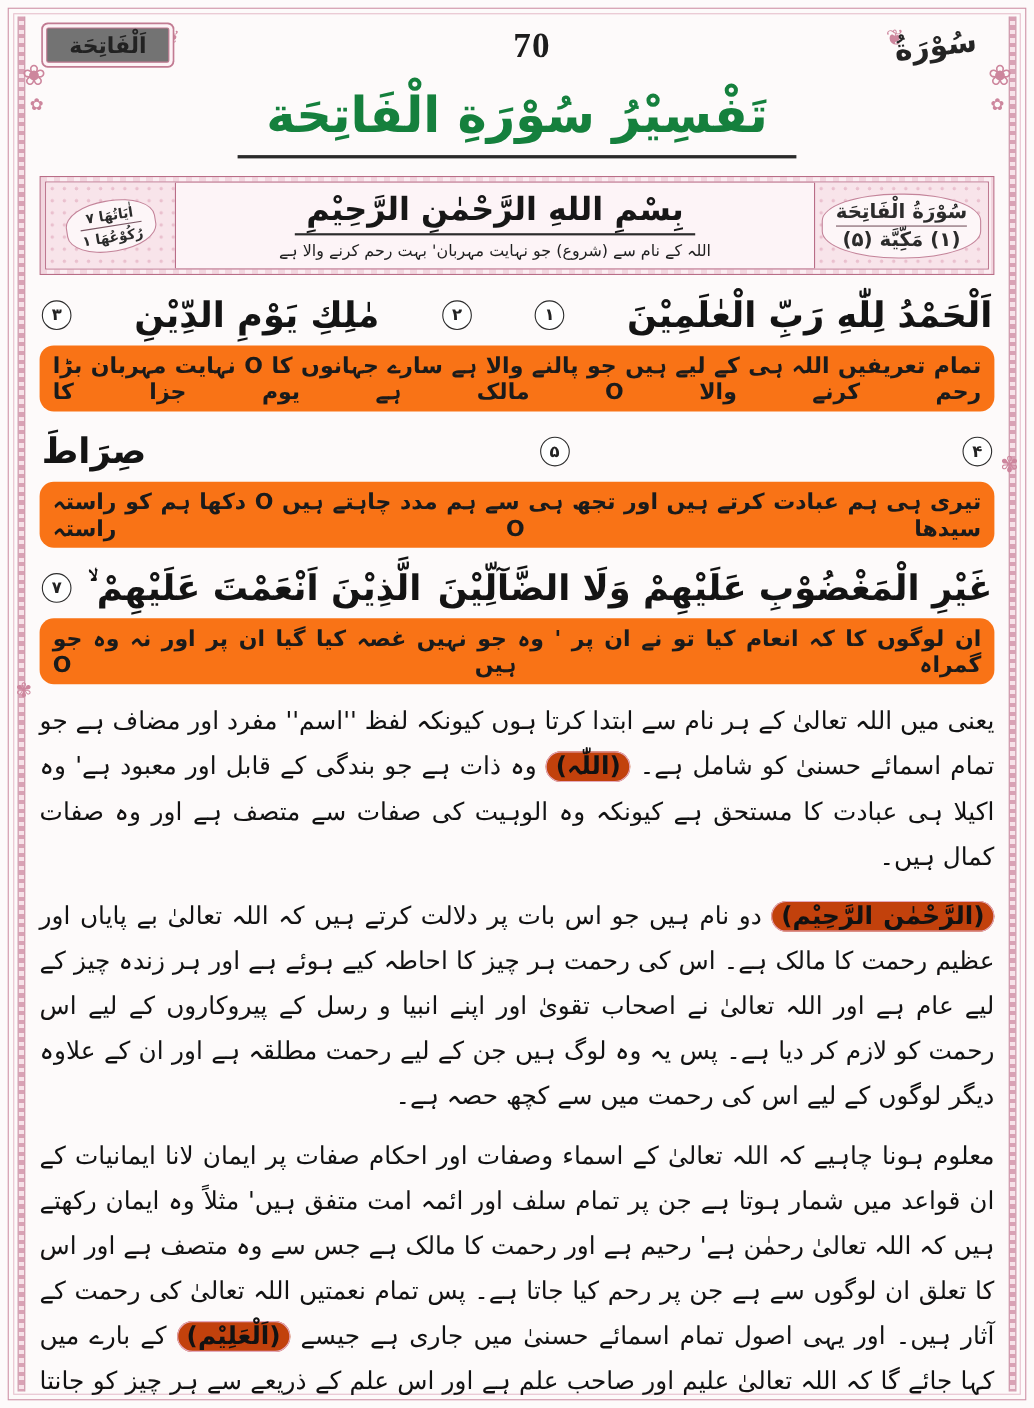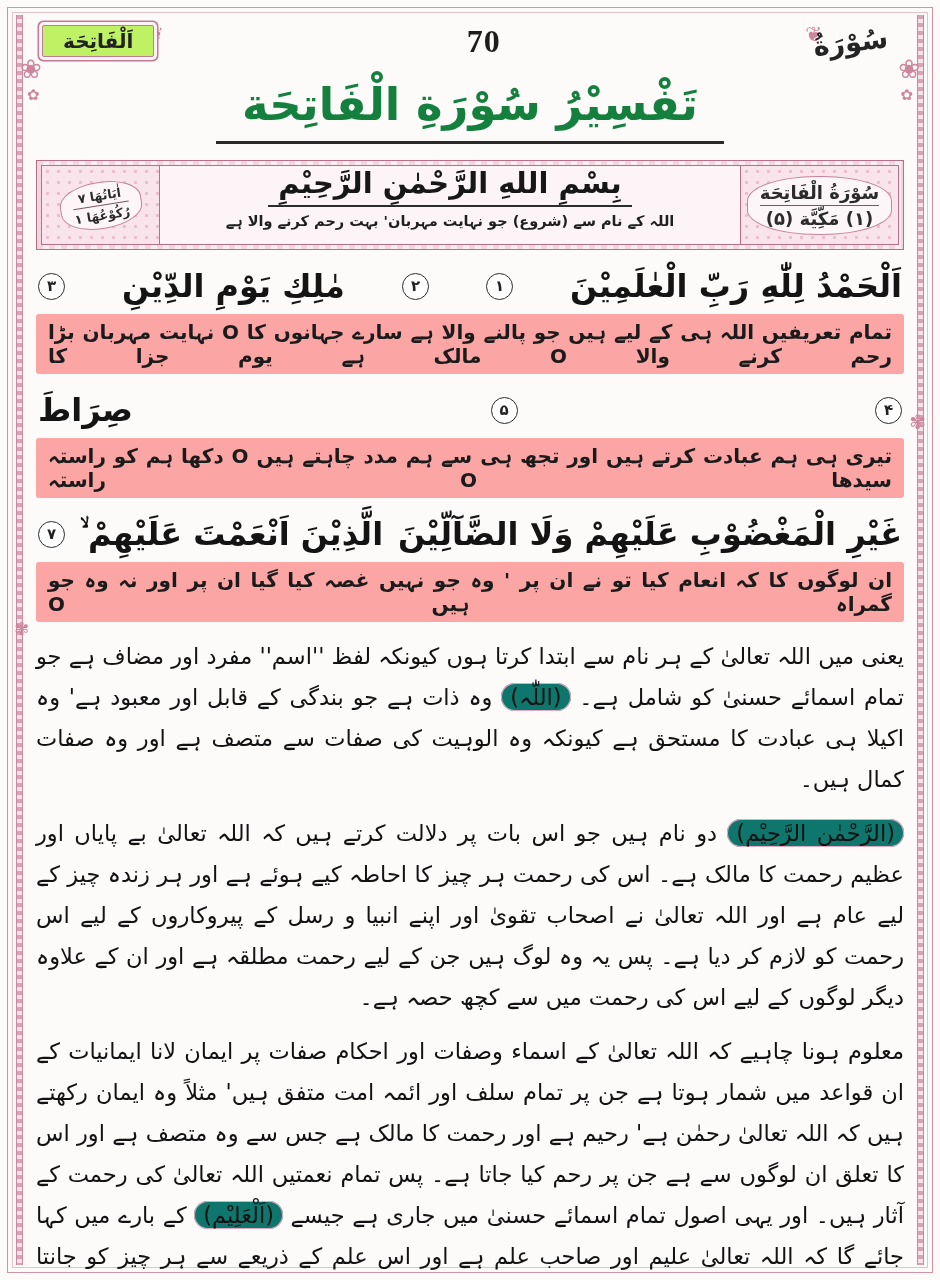--- a/index.html
+++ b/index.html
@@ -10,57 +10,57 @@
   .frame-inner{position:absolute;inset:12px;border:1px solid #e6c0cd;pointer-events:none}
   .edge{position:absolute;top:15px;bottom:15px;width:7px;
         background:repeating-linear-gradient(180deg,#d9a2b5 0 4px,#f7e2e9 4px 8px);
         border-left:1px solid #c78ba0;border-right:1px solid #c78ba0;pointer-events:none}
   .edge.left{left:16px}.edge.right{right:16px}
   .orn{position:absolute;color:#cd869d;pointer-events:none;line-height:1}
   
   .content{position:absolute;top:20px;left:36px;right:36px;bottom:16px}
   
   .hdr{display:flex;align-items:center;justify-content:space-between;height:42px;direction:ltr;padding:0 6px}
-  .surah-name-box{font-size:20px;font-weight:bold;color:#222;background:#bef264;
+  .surah-name-box{font-size:20px;font-weight:bold;color:#222;background:#737373;
       border:1.5px solid #c27b92;box-shadow:0 0 0 3px #fdf3f6,0 0 0 4.5px #c27b92;
       padding:3px 20px;border-radius:2px}
   .page-num{font-family:"Liberation Serif","DejaVu Serif",serif;font-size:32px;font-weight:bold;color:#1d1d1d;letter-spacing:1px}
   .hdr-right{font-size:27px;font-weight:bold;color:#242424;transform:rotate(-7deg);padding-right:10px}
   
   .title-wrap{text-align:center;margin-top:16px}
   .tafsir-title{display:inline-block;font-size:45px;font-weight:bold;color:#15803d;
       border-bottom:3px solid #2a2a2a;padding:0 26px 10px}
   
   .bism{margin:16px 0 0;border:1px solid #b96d87;padding:4px;
         background:repeating-linear-gradient(90deg,#f2d6df 0 6px,#fbeef2 6px 12px)}
   .bism-in{border:1.5px solid #b96d87;background:#fdf4f7;display:flex;align-items:stretch;height:80px}
   .bpanel{background:radial-gradient(#eac0ce 1.5px,transparent 1.8px) 0 0/11px 11px,#f8e4ea;
           display:flex;align-items:center;justify-content:center}
   .bpanel.rt{width:158px;border-left:1.5px solid #b96d87}
   .bpanel.lt{width:118px;border-right:1.5px solid #b96d87}
   .bpanel .inner{background:#fdf6f8;border:1px solid #c4849a;border-radius:48%/42%;
           padding:5px 12px;text-align:center;font-size:18px;font-weight:bold;color:#2b2b2b}
   .bpanel.lt .inner{transform:rotate(-9deg);font-size:12.5px}
   .bpanel .l1{border-bottom:1px solid #7a5663;padding-bottom:2px;margin-bottom:2px}
-  .bcenter{flex:1;display:flex;flex-direction:column;align-items:center;}
+  .bcenter{flex:1;display:flex;flex-direction:column;align-items:center;justify-content:center}
   .bism-main{font-size:29px;font-weight:bold;color:#171717;border-bottom:2px solid #2c2c2c;padding:0 10px 5px}
-  .bism-sub{font-size:14.5px;color:#1f1f1f;margin-top:6px;font-weight:bold}
+  .bism-sub{font-size:14.5px;color:#1f1f1f;margin-top:6px;font-weight:normal}
   
   .quran{margin-top:6px}
   .verse-line{display:flex;justify-content:space-between;align-items:center;direction:rtl;
       font-size:32px;font-weight:bold;color:#141414;margin:17px 2px 9px;white-space:nowrap}
   .ayah{display:inline-flex;align-items:center;justify-content:center;flex:0 0 auto;
       width:27px;height:27px;border:1.7px solid #2c2c2c;border-radius:50%;
       font-size:15px;font-weight:bold;background:#fff;color:#222}
-  .band{background:#fca5a5;border-radius:3px;direction:rtl;text-align:justify;text-align-last:justify;
+  .band{background:#f97316;border-radius:13px;direction:rtl;text-align:justify;text-align-last:justify;
       font-size:20px;font-weight:bold;color:#1b1b1b;padding:6px 12px;margin:0 0 4px}
   
   .commentary{margin-top:14px}
   .cpara{direction:rtl;text-align:justify;font-size:22.5px;line-height:41px;color:#121212;margin-top:13px}
-  .hl{background:#0f766e;border-radius:14px;padding:1px 9px;font-weight:normal;box-shadow:0 0 0 1px #e3aabe inset}
+  .hl{background:#c2410c;border-radius:14px;padding:1px 9px;font-weight:bold;box-shadow:0 0 0 1px #e3aabe inset}
 </style>
 </head>
 <body>
 
 <div class="page">
 
   <div class="frame-outer"></div>
   <div class="frame-inner"></div>
   <div class="edge left"></div>
   <div class="edge right"></div>

